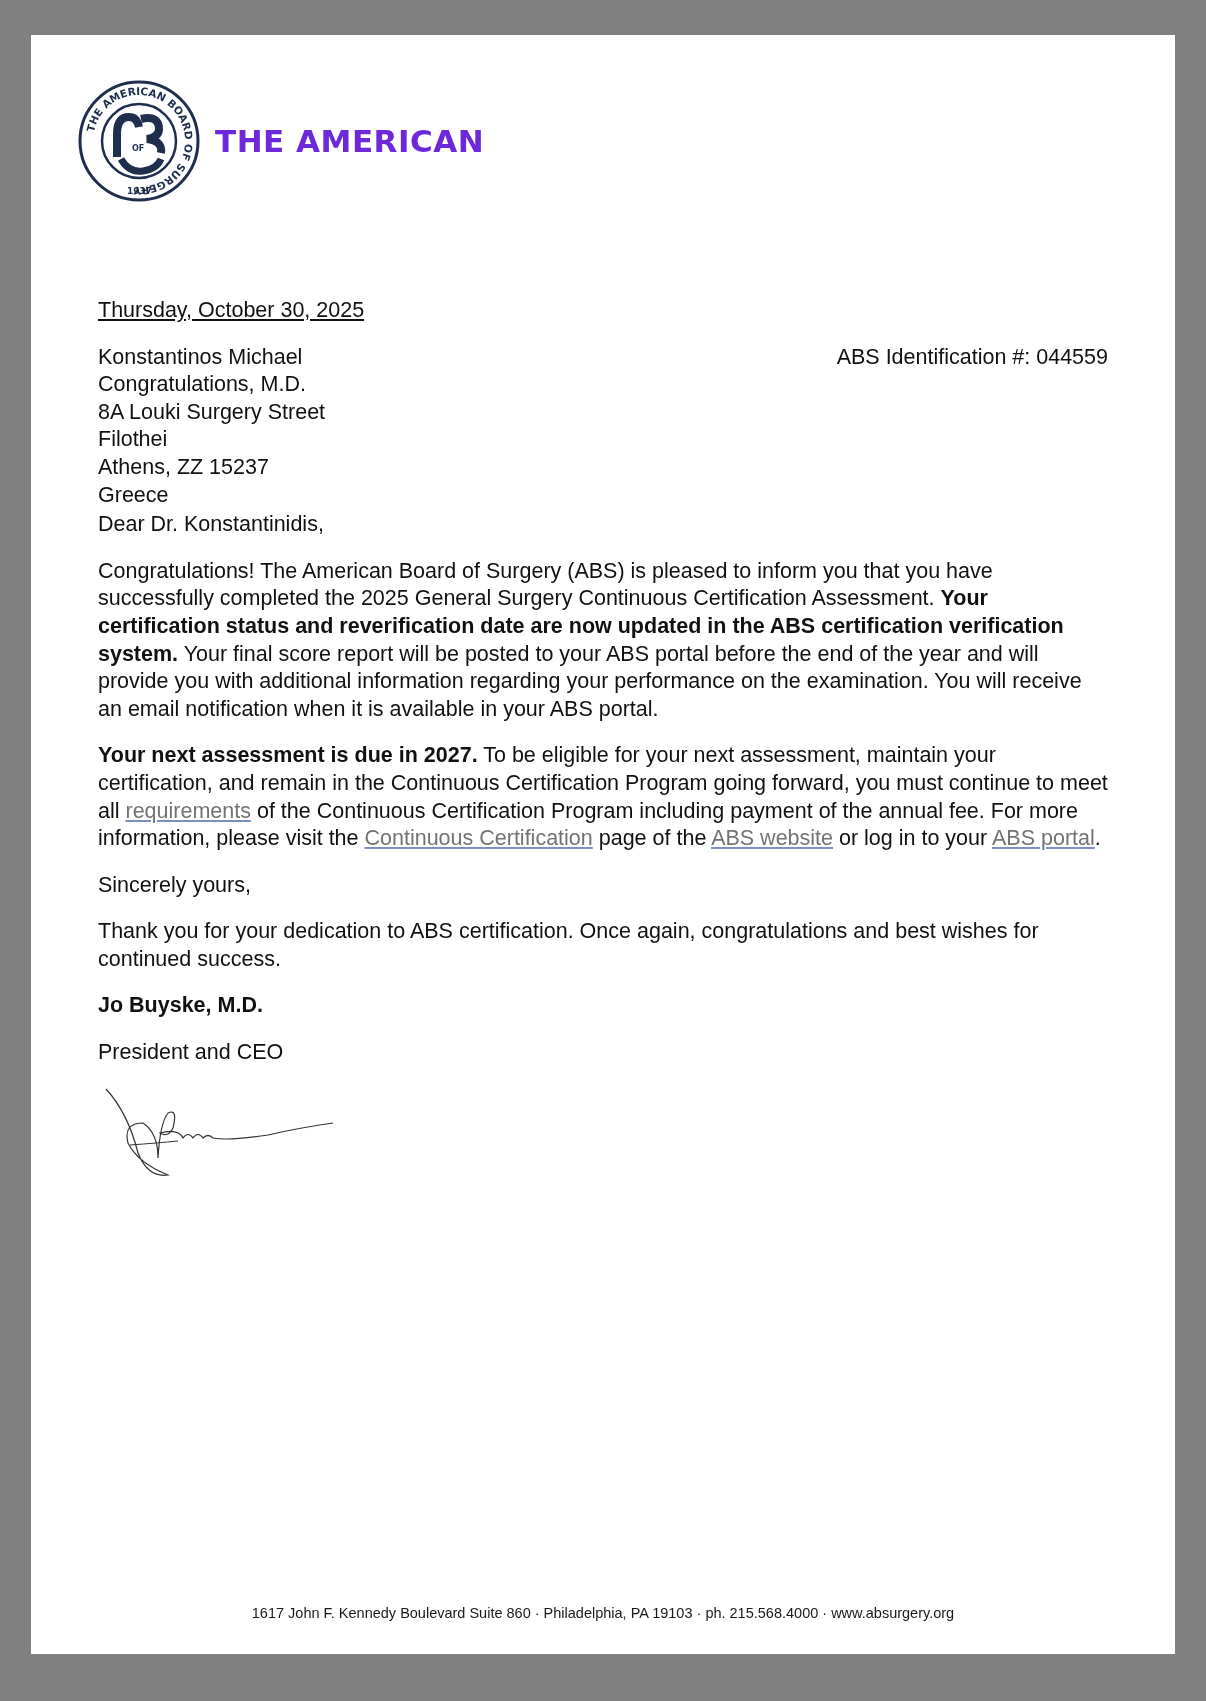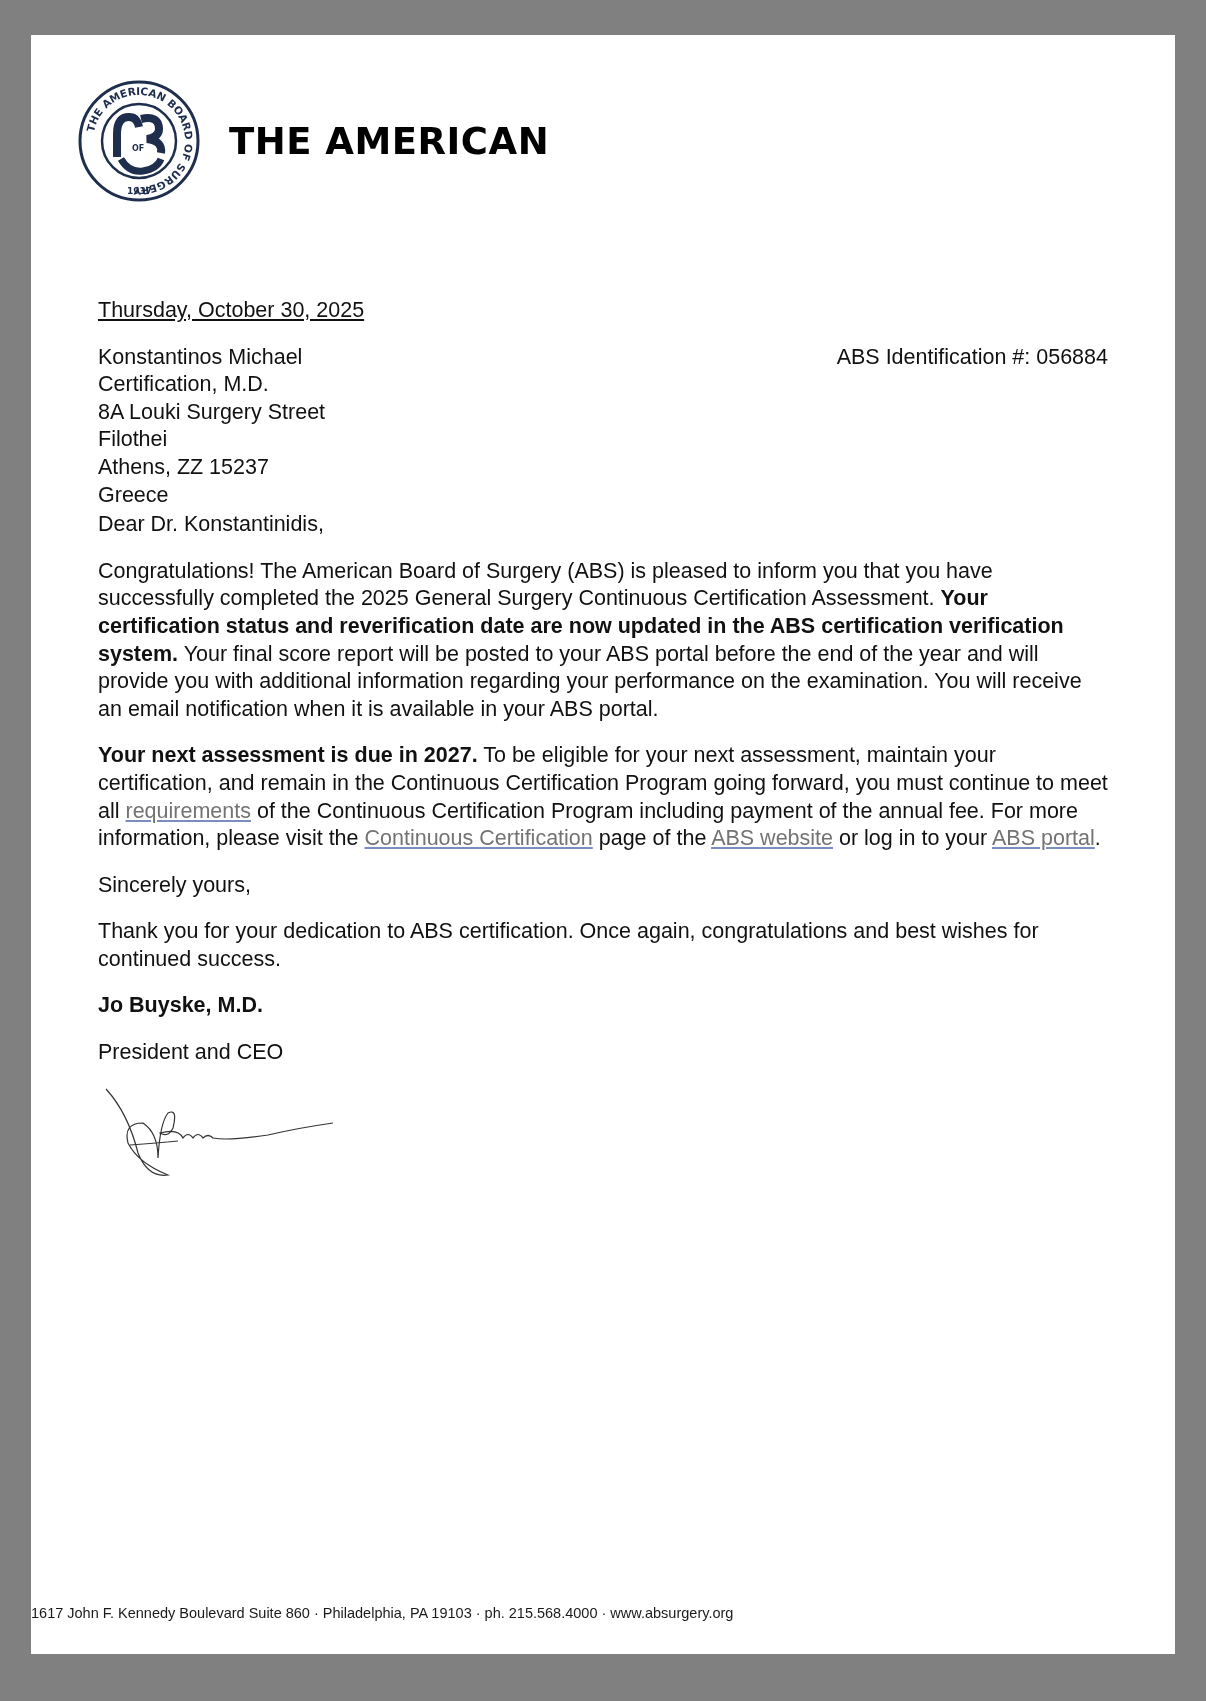--- a/index.html
+++ b/index.html
@@ -22,25 +22,25 @@
   }
   .logo {
     position: absolute;
     left: 46px;
     top: 44px;
     display: flex;
     align-items: center;
   }
   .seal { width: 124px; height: 124px; }
   .logo-text {
-    margin-left: 28px;
+    margin-left: 14px;
     font-family: "DejaVu Sans", sans-serif;
     font-weight: bold;
-    color: #000000;
-    font-size: 37px;
+    color: #6d28d9;
+    font-size: 31px;
     line-height: 33px;
     letter-spacing: 0.5px;
   }
   .body {
     position: absolute;
     left: 67px;
     top: 262px;
     width: 1010px;
     font-size: 21.5px;
     line-height: 27.6px;
@@ -60,21 +60,21 @@
   .sig {
     margin-top: 6px;
     width: 240px;
     height: 100px;
   }
   .footer {
     position: absolute;
     left: 0;
     width: 100%;
     top: 1570px;
-    text-align: left;
+    text-align: center;
     font-size: 14.5px;
     color: #1a1a1a;
   }
 </style>
 </head>
 <body>
 
 <div class="page">
 
   <div class="logo">
@@ -97,27 +97,27 @@
       <div>THE AMERICAN</div>
     </div>
   </div>
 
   <div class="body">
     <div class="date">Thursday, October 30, 2025</div>
 
     <div class="addr-row">
       <div class="addr-block">
         <div>Konstantinos Michael</div>
-        <div>Certification, M.D.</div>
+        <div>Congratulations, M.D.</div>
         <div>8A Louki Surgery Street</div>
         <div>Filothei</div>
         <div>Athens, ZZ 15237</div>
         <div>Greece</div>
       </div>
-      <div class="abs-id">ABS Identification #: 056884</div>
+      <div class="abs-id">ABS Identification #: 044559</div>
     </div>
 
     <p>Dear Dr. Konstantinidis,</p>
 
     <p><span>Congratulations! The American Board of Surgery (ABS) is pleased to inform you that you have successfully completed the 2025 General Surgery Continuous Certification Assessment. </span><b>Your certification status and reverification date are now updated in the ABS certification verification system.</b><span> Your final score report will be posted to your ABS portal before the end of the year and will provide you with additional information regarding your performance on the examination. You will receive an email notification when it is available in your ABS portal.</span></p>
 
     <p><b>Your next assessment is due in 2027.</b><span> To be eligible for your next assessment, maintain your certification, and remain in the Continuous Certification Program going forward, you must continue to meet all </span><a class="link">requirements</a><span> of the Continuous Certification Program including payment of  the annual fee. For more information, please visit the </span><a class="link">Continuous Certification</a><span> page of the </span><a class="link">ABS website</a><span> or log in to your </span><a class="link">ABS portal</a><span>.</span></p>
 
     <p>Sincerely yours,</p>
 

